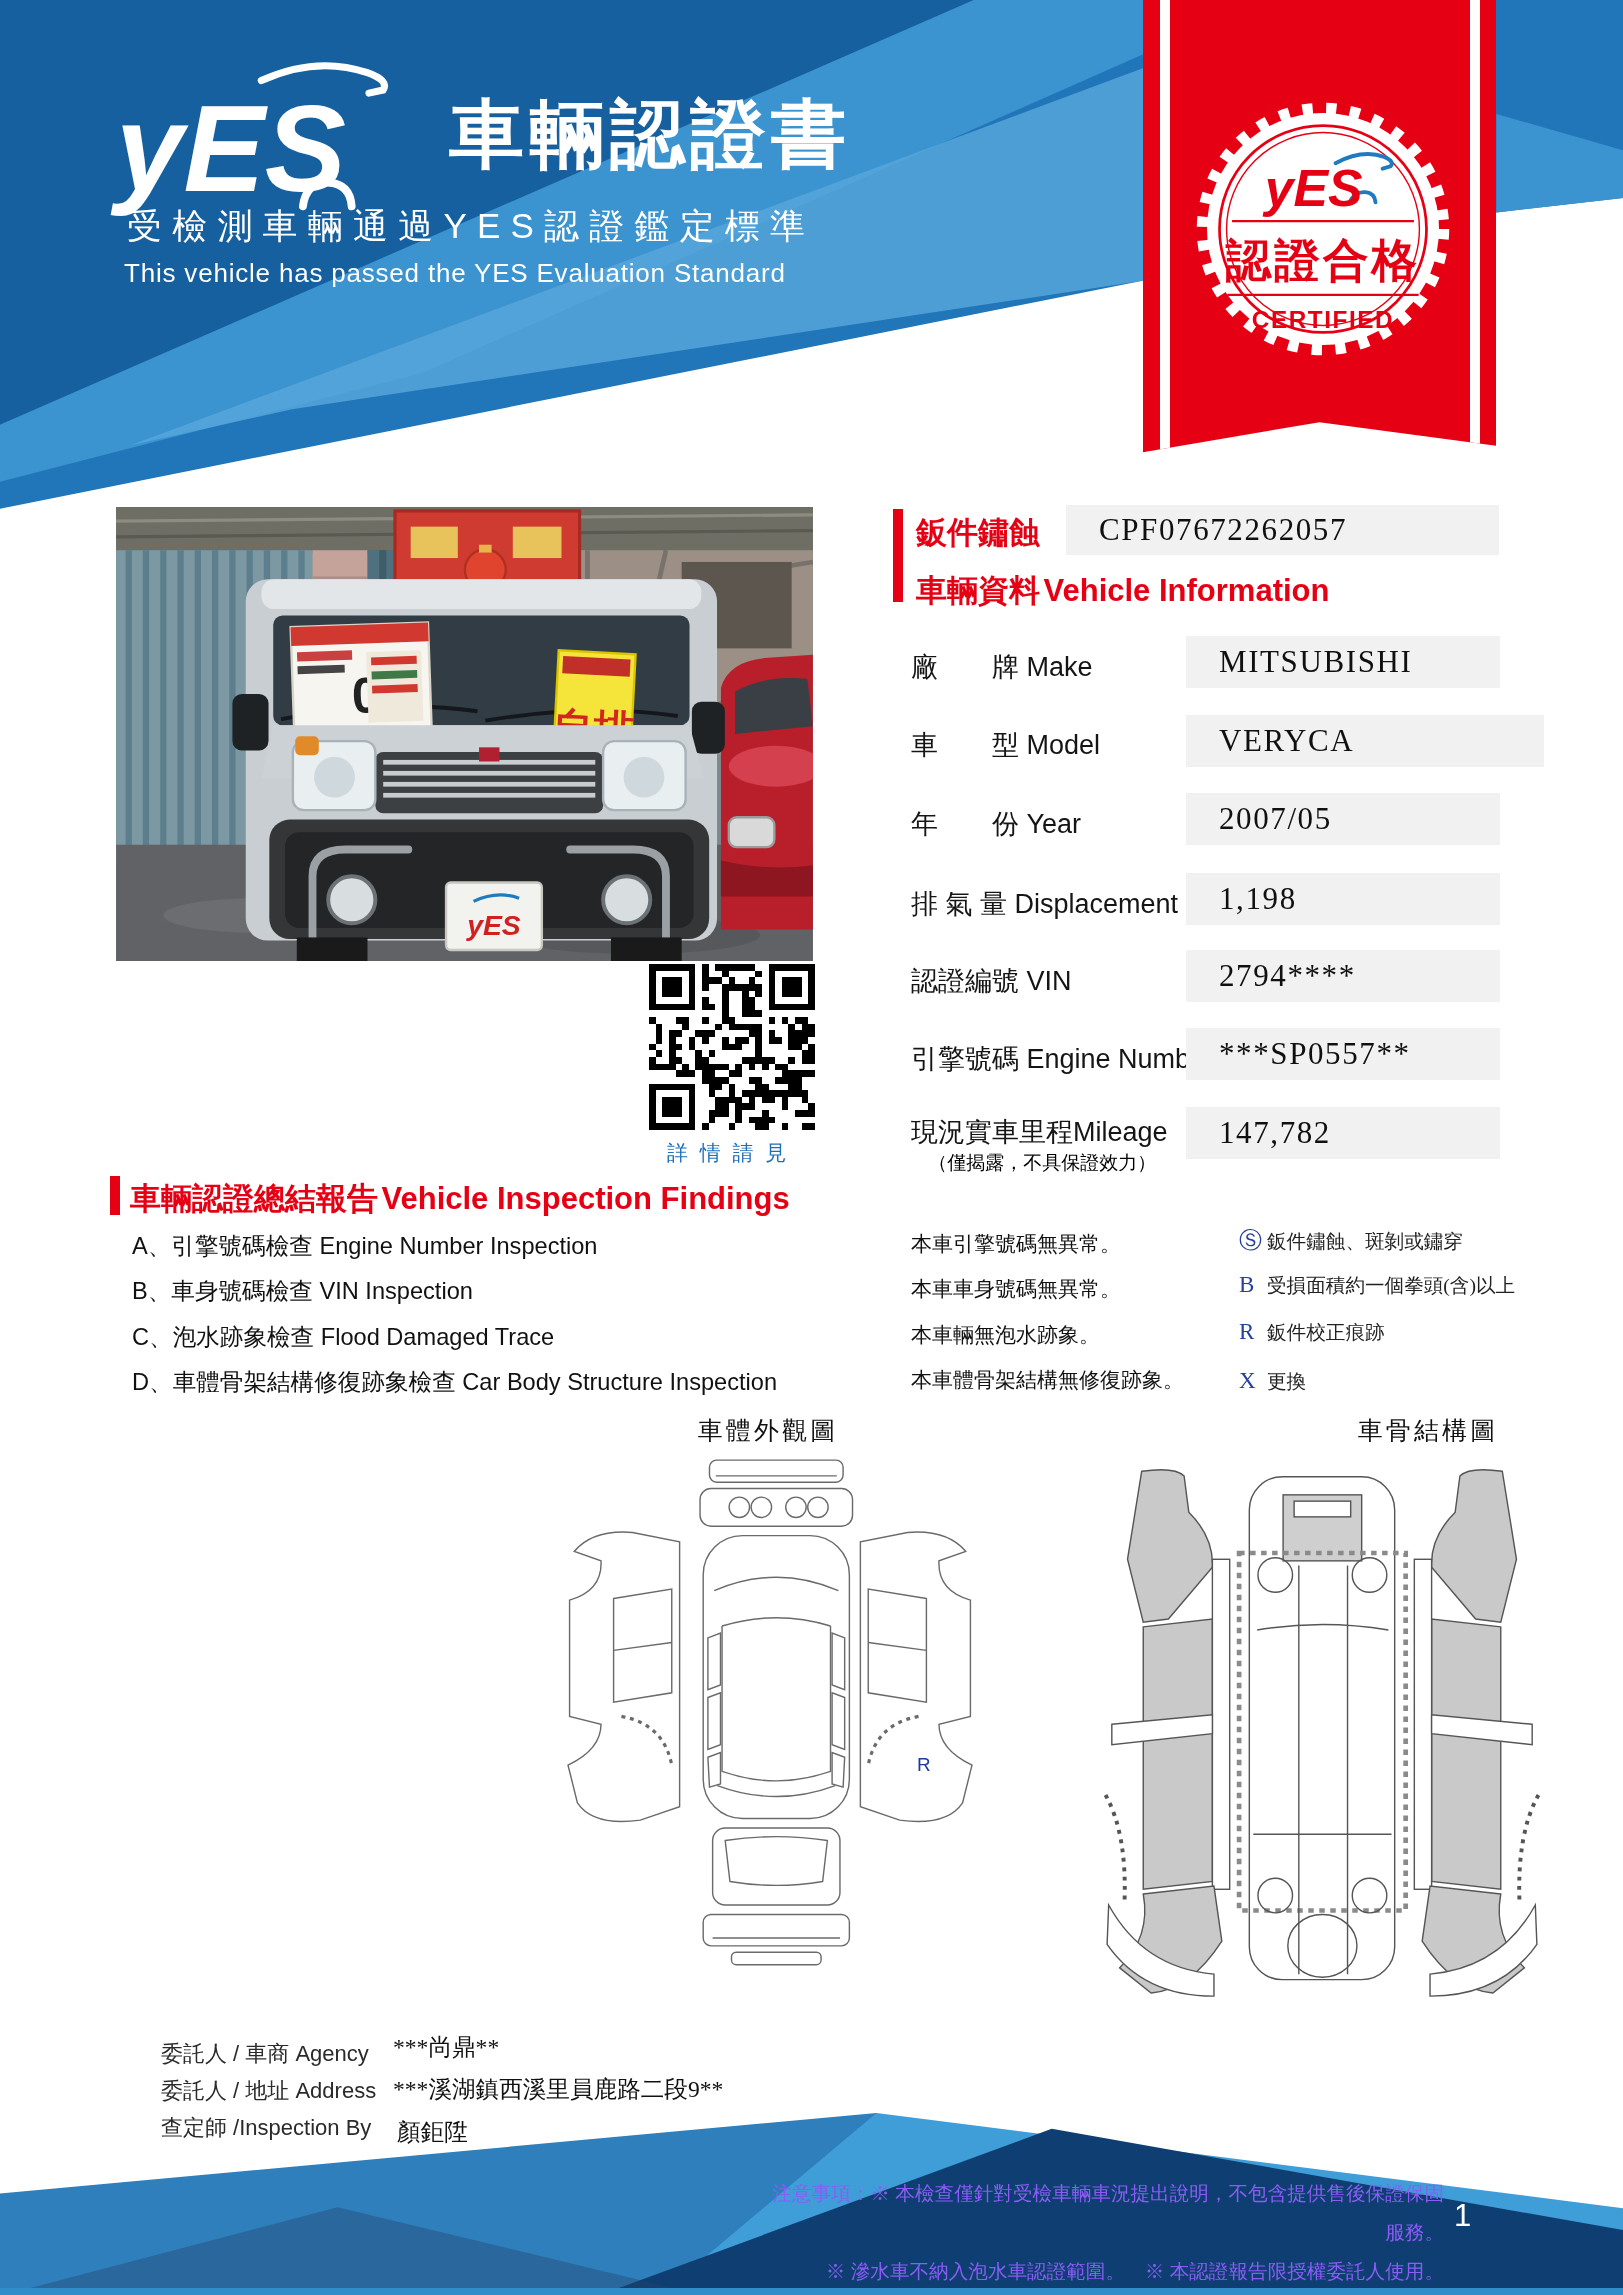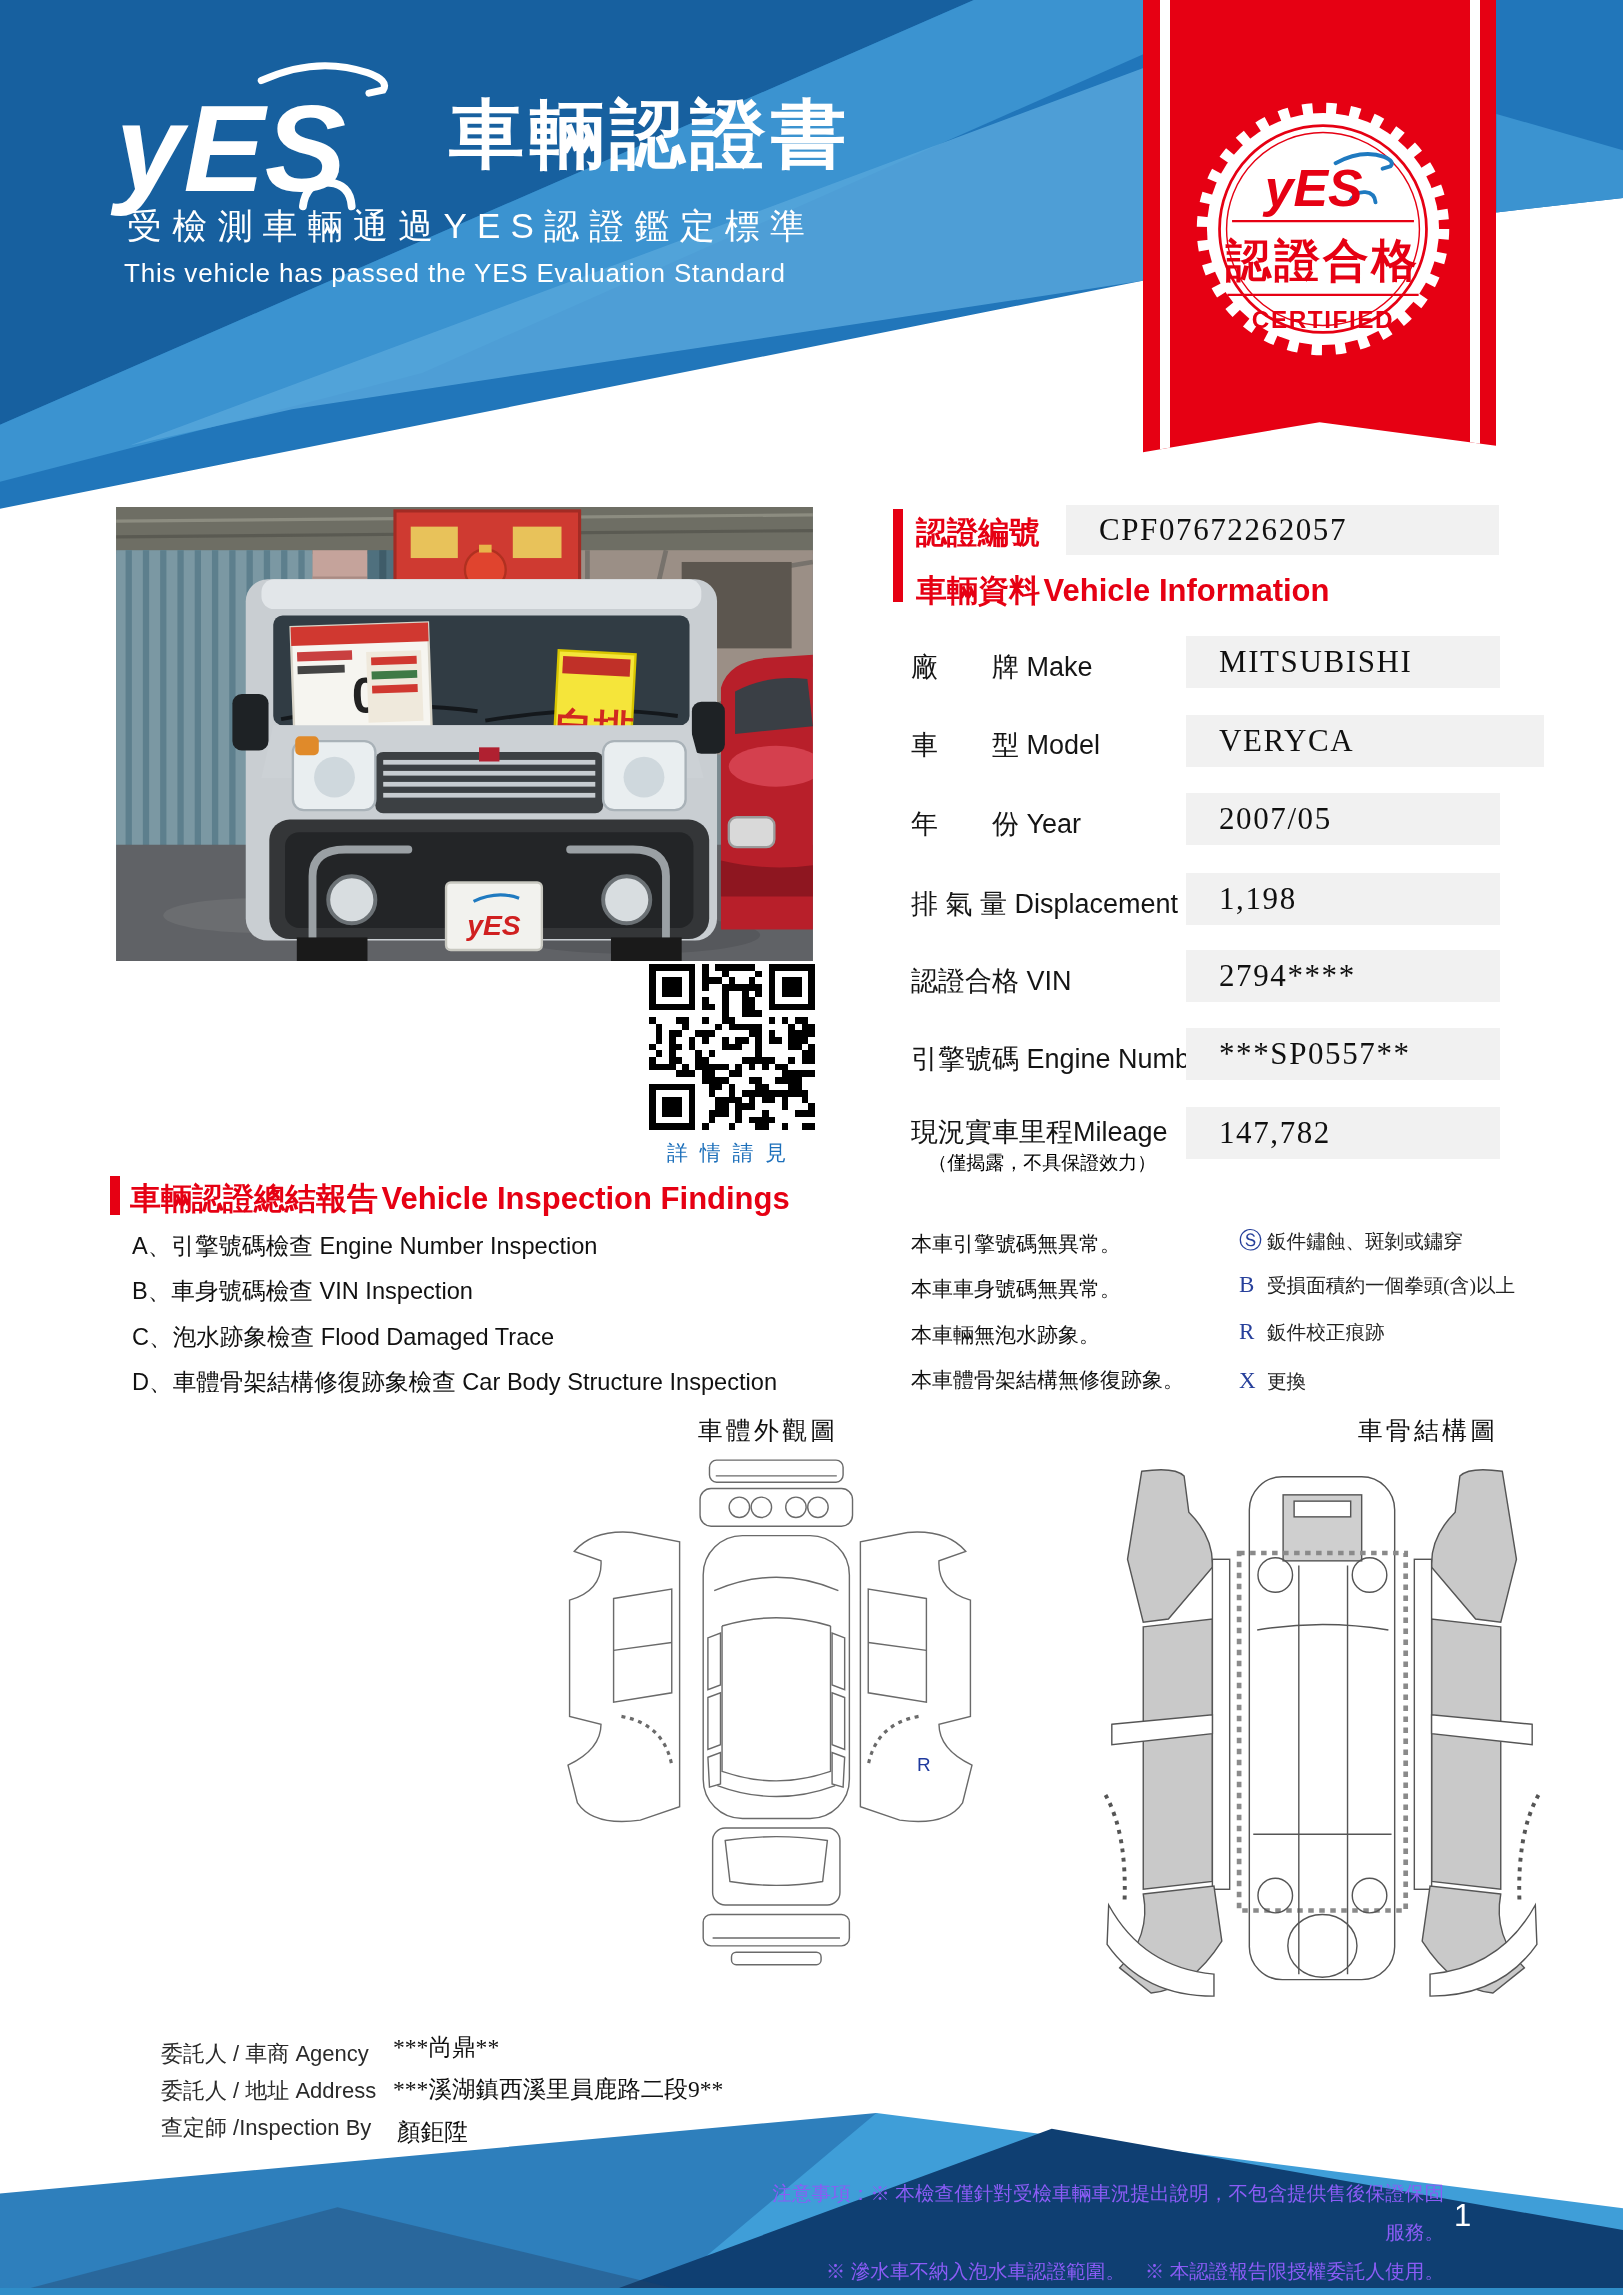--- a/index.html
+++ b/index.html
@@ -217,21 +217,21 @@
       <path d="M455 502 q30 -14 58 -4" fill="none" stroke="#1f7ac0" stroke-width="4"></path>
       <text x="481" y="545" text-anchor="middle" font-size="36" font-style="italic" font-weight="bold" fill="#d02020">yES</text>
     </g>
     <rect x="230" y="548" width="90" height="30" fill="#1a1a1a"></rect>
     <rect x="630" y="548" width="90" height="30" fill="#1a1a1a"></rect>
   </g>
 </svg>
 </div>
 
 <div class="abs red-bar" style="left:893px;top:509px;width:10.2px;height:93px;"></div>
-<div class="abs red-head" style="left:916px;top:512px;">認證編號</div>
+<div class="abs red-head" style="left:916px;top:512px;">鈑件鏽蝕</div>
 <div class="abs gbox" style="left:1066px;top:505px;width:433px;height:50px;">
   <span class="gval">CPF07672262057</span>
 </div>
 <div class="abs" style="left:916px;top:570px;">
   <span class="red-head">車輛資料</span>
   <span class="red-head">Vehicle Information</span>
 </div>
 
 <div class="abs" style="left:911px;top:649px;">
   <span class="ilabel">廠　　牌 Make</span></div>
@@ -251,21 +251,21 @@
   <span class="gval">2007/05</span>
   </div>
 
 <div class="abs" style="left:911px;top:886px;">
   <span class="ilabel">排 氣 量 Displacement</span></div>
 <div class="abs gbox" style="left:1186px;top:873px;width:314px;height:52px;">
   <span class="gval">1,198</span>
   </div>
 
 <div class="abs" style="left:911px;top:963px;">
-  <span class="ilabel">認證合格 VIN</span></div>
+  <span class="ilabel">認證編號 VIN</span></div>
 <div class="abs gbox" style="left:1186px;top:950px;width:314px;height:52px;">
   <span class="gval">2794****</span>
   </div>
 
 <div class="abs" style="left:911px;top:1041px;">
   <span class="ilabel">引擎號碼 Engine Number</span></div>
 <div class="abs gbox" style="left:1186px;top:1028px;width:314px;height:52px;">
   <span class="gval">***SP0557**</span>
   </div>
 

